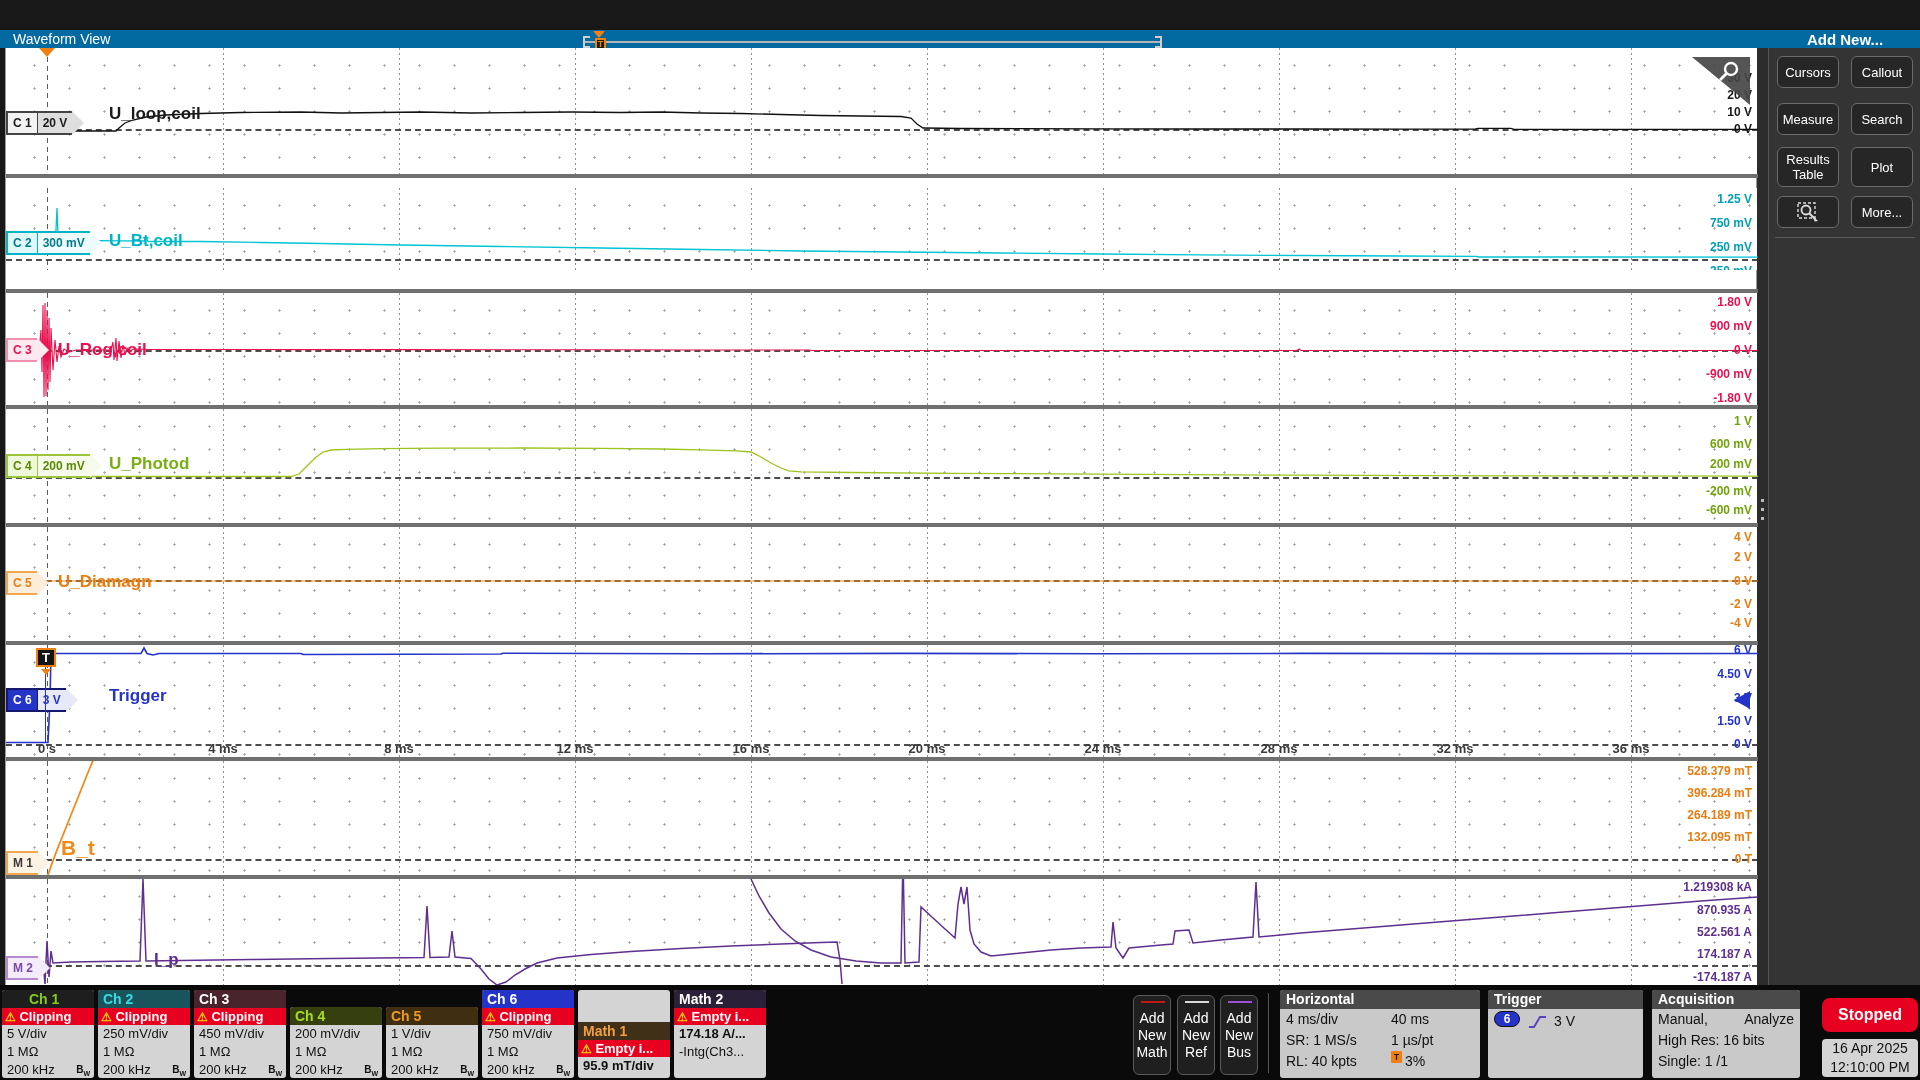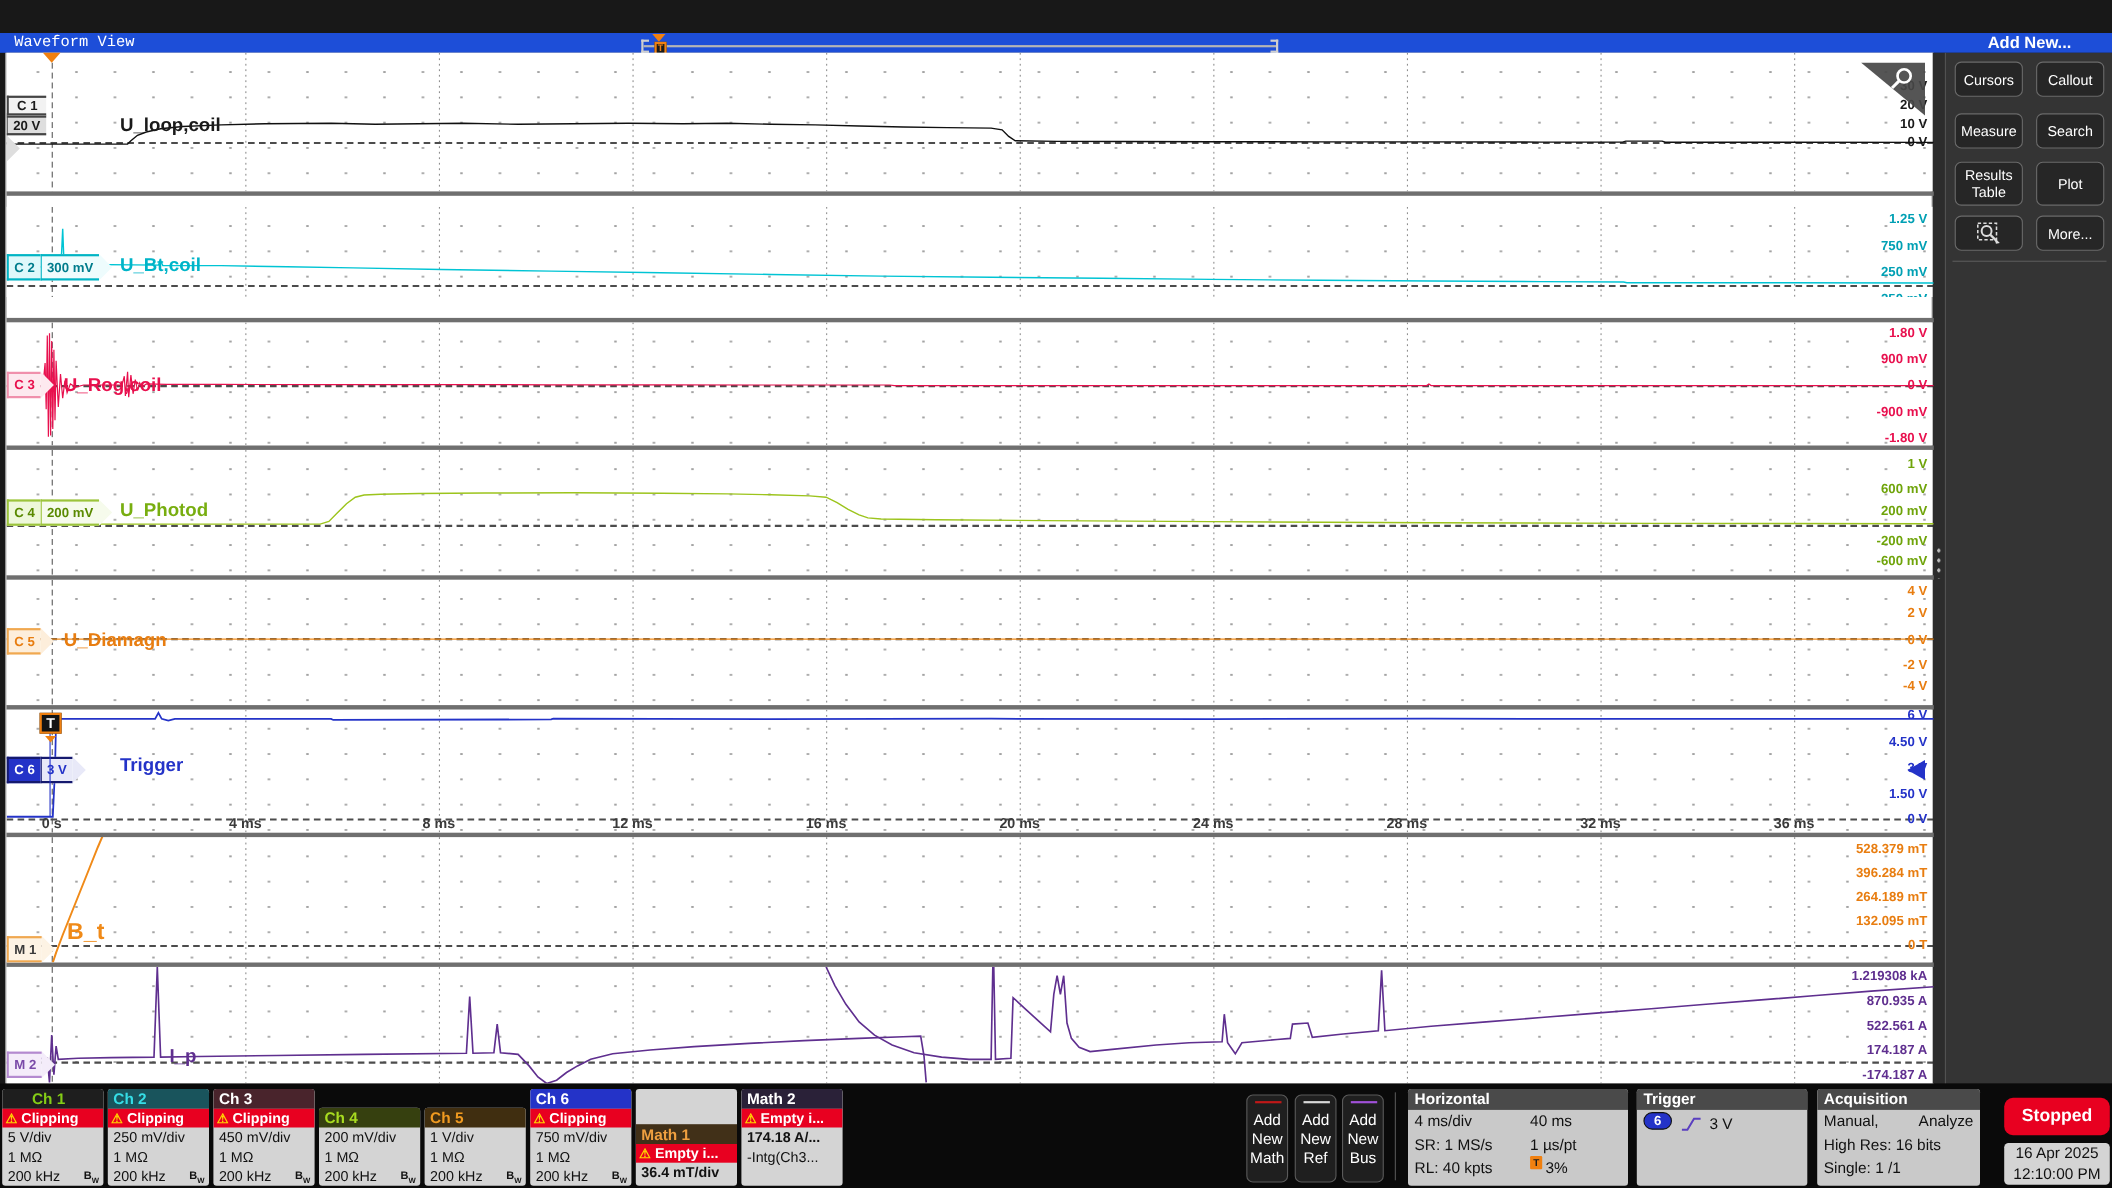--- a/index.html
+++ b/index.html
@@ -8,21 +8,21 @@
   #app { position:absolute; left:0; top:0; width:1920px; height:1080px; background:#181818; }
 
   
   #menubar { position:absolute; left:0; top:0; width:1920px; height:28px; background:#3a3a3a;
     border-bottom:2px solid #c8c8c8; display:flex; align-items:center; color:#fff; font-size:15px; }
   .menu-item { padding:0 14px; height:28px; line-height:27px; cursor:default; }
   #logo { position:absolute; right:18px; top:1px; font-size:23px; font-weight:bold; color:#fff; letter-spacing:-0.5px; }
   #logo .k { color:#1ec3e8; }
 
   
-  #wfbar { position:absolute; left:0; top:30px; width:1920px; height:18px; background:#1d4ed8; color:#fff;font-family:Liberation Mono, monospace; }
+  #wfbar { position:absolute; left:0; top:30px; width:1920px; height:18px; background:#0369a1; color:#fff; }
   #wfbar .title { position:absolute; left:13px; top:1px; font-size:14px; }
   #hslider { position:absolute; left:585px; top:8px; width:575px; height:4px; }
   #hslider .track { position:absolute; left:0; top:3px; width:575px; height:2px; background:#b5b5b5; }
   .bracket { position:absolute; top:-2px; width:7px; height:12px; border-top:2px solid #cfcfcf; border-bottom:2px solid #cfcfcf; }
   .bracket.l { left:-2px; border-left:2px solid #cfcfcf; }
   .bracket.r { right:-2px; border-right:2px solid #cfcfcf; }
   #hslider .ttri { position:absolute; left:8px; top:-7px; width:0; height:0;
     border-left:6px solid transparent; border-right:6px solid transparent; border-top:7px solid #f08010; }
   #hslider .tbox { position:absolute; left:10px; top:0px; width:11px; height:13px; background:#1a1a1a;
     border:2px solid #f08010; color:#f08010; font-size:9px; font-weight:bold; text-align:center; line-height:9px; }
@@ -131,21 +131,21 @@
         <div class="vline" style="left: 1625px; height: 126px;"></div>
         <div class="trigline" style="left: 41px; height: 126px;"></div>
         <div class="zero" style="top: 81px;"></div>
         <div class="axlab" style="top: 23px; color: rgb(26, 26, 26);">30 V</div>
         <div class="axlab" style="top: 40px; color: rgb(26, 26, 26);">20 V</div>
         <div class="axlab" style="top: 57px; color: rgb(26, 26, 26);">10 V</div>
         <div class="axlab" style="top: 74px; color: rgb(26, 26, 26);">0 V</div>
         <svg class="tracesvg" width="1752" height="126">
           <polyline points="0,83 110,83 113,80 119,75 127,72 140,69 160,67 195,65.5 235,64.5 295,64 335,65 375,64.5 415,64 465,65 515,64.5 565,64 615,64.5 655,64 695,65 735,65.5 775,66.5 815,67.5 855,68 895,68.5 905,70 911,76 917,80 955,80.5 1015,80.69999999999999 1095,80.80000000000001 1195,81 1295,81 1395,81.19999999999999 1469,81.19999999999999 1472,80.30000000000001 1505,80.30000000000001 1508,81.30000000000001 1595,81.30000000000001 1752,81.4" fill="none" stroke="#101010" stroke-width="1.3"></polyline>
         </svg>
-        <div class="badge" style="top: 39px; flex-direction: column;">
+        <div class="badge" style="top: 63px;">
           <div class="cell" style="background: rgb(242, 242, 242); color: rgb(26, 26, 26); border-color: rgb(68, 68, 68);">C 1</div>
           <div class="cell" style="background: rgb(222, 222, 222); color: rgb(26, 26, 26); border-color: rgb(68, 68, 68); border-left-width: 1px; border-left-style: solid;">20 V</div>
           <div class="tip" style="border-left: 12px solid rgb(222, 222, 222);"></div>
         </div>
         <div class="chname" style="left: 103px; top: 56px; color: rgb(26, 26, 26);">U_loop,coil</div>
       </div>
       <div class="slice" style="top: 140px; height: 82px;">
         <div class="vline" style="left: 217px; height: 111px;"></div>
         <div class="vline" style="left: 393px; height: 111px;"></div>
         <div class="vline" style="left: 569px; height: 111px;"></div>
@@ -422,21 +422,21 @@
         <div class="bbadge" style="left: 482px; top: 5px;">
           <div class="hdr" style="background: rgb(36, 51, 200); color: rgb(255, 255, 255);">Ch 6</div>
           <div class="alert"><span class="warn">⚠</span> Clipping</div>
           <div class="row">750 mV/div</div>
           <div class="row">1 MΩ</div>
           <div class="row">200 kHz<span class="bw">B<sub>W</sub></span></div>
         </div>
         <div class="bbadge" style="left: 578px; top: 5px;">
           <div class="hdr" style="background: rgb(65, 48, 24); color: rgb(240, 160, 64); margin-top: 32px;">Math 1</div>
           <div class="alert"><span class="warn">⚠</span> Empty i...</div>
-          <div class="row bold">36.4 mT/div</div>
+          <div class="row bold">95.9 mT/div</div>
           <div class="row">Intg(Ch2)...</div>
         </div>
         <div class="bbadge" style="left: 674px; top: 5px;">
           <div class="hdr" style="background: rgb(42, 33, 56); color: rgb(255, 255, 255);">Math 2</div>
           <div class="alert"><span class="warn">⚠</span> Empty i...</div>
           <div class="row bold">174.18 A/...</div>
           <div class="row">-Intg(Ch3...</div>
         </div>
       </div>
 

